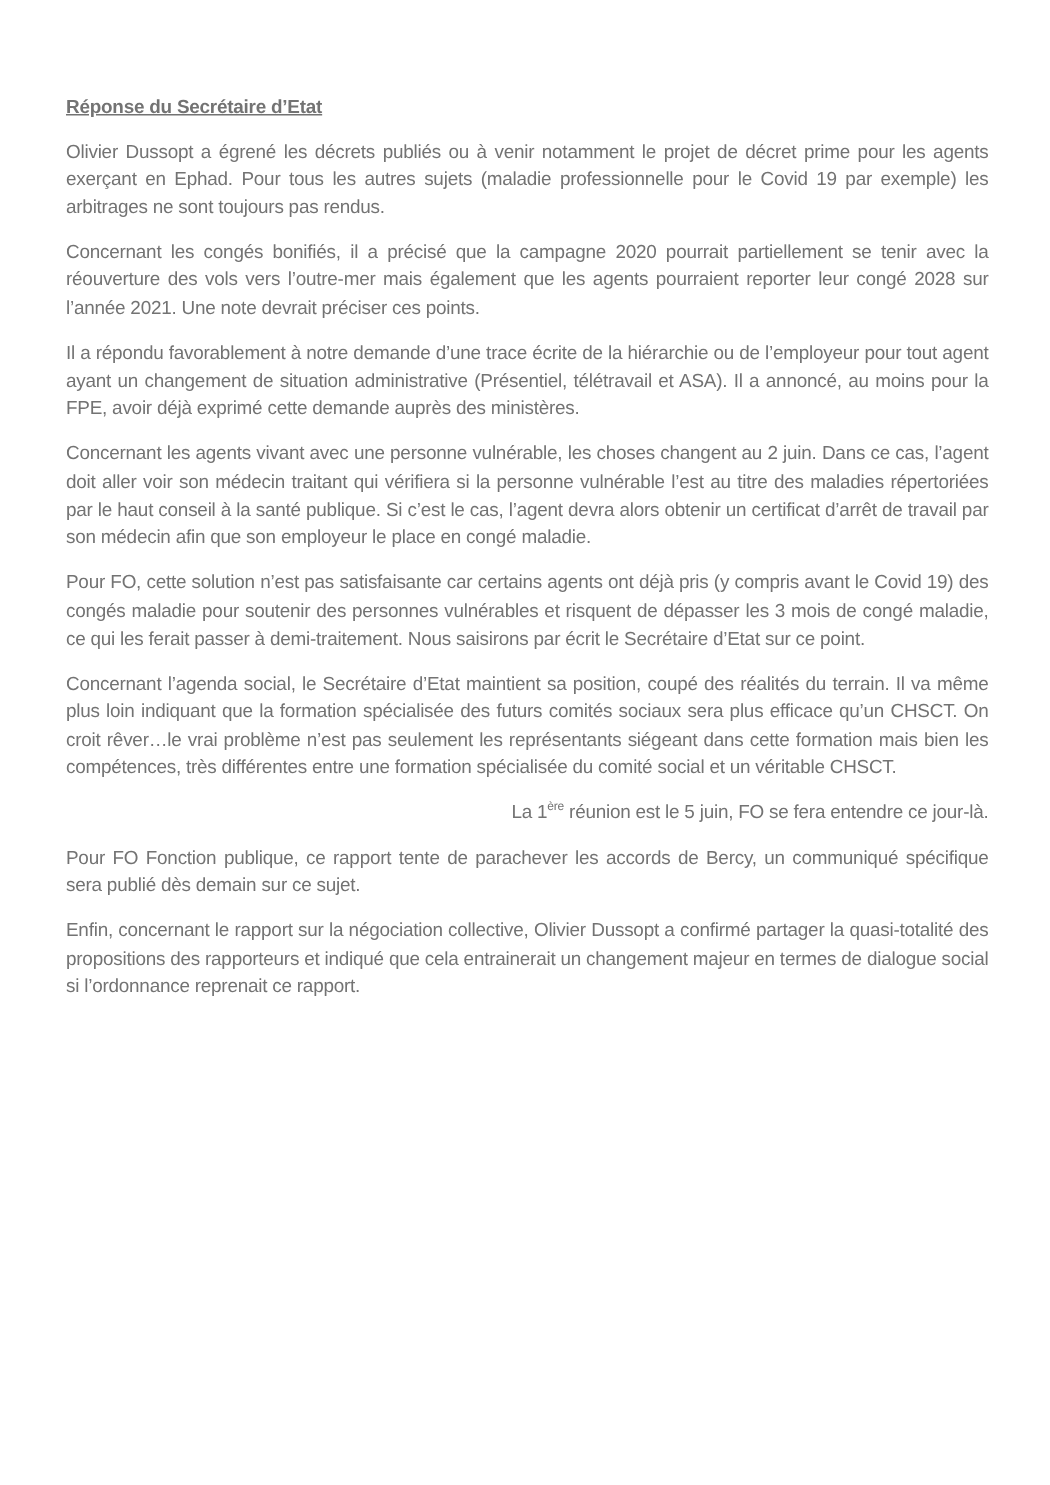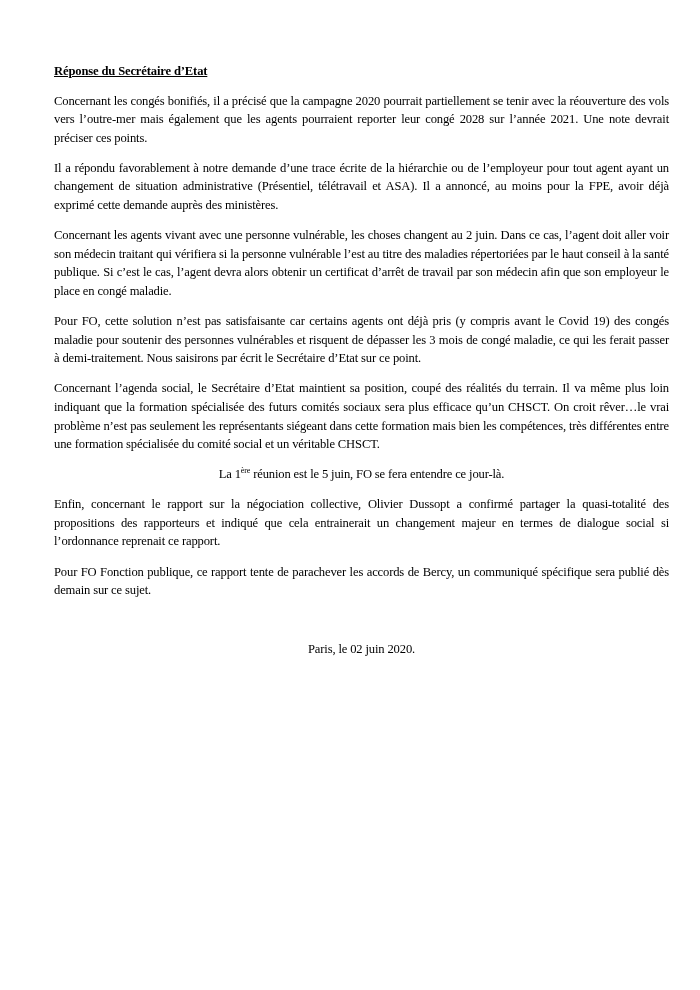--- a/index.html
+++ b/index.html
@@ -1,42 +1,42 @@
 <!DOCTYPE html>
 <html><head>
   <meta charset="utf-8">
   <style>
     html, body { margin: 0; padding: 0; background: #ffffff; }
     body { width: 700px; height: 990px; overflow: hidden; position: relative; }
     .page {
-      position: absolute; left: 54px; top: 62px; width: 615px;
-      font-family: Liberation Serif, serif;
-      font-size: 12.6px; line-height: 18.6px; color: #000000;
+      position: absolute; left: 44px; top: 62px; width: 615px;
+      font-family: Liberation Sans, sans-serif;
+      font-size: 12.6px; line-height: 18.6px; color: #737373;
       letter-spacing: -0.15px;
     }
     .title {
       font-weight: bold; text-decoration: underline; margin: 0 0 11px 0;
       font-size: 12.6px;
     }
     .para { margin: 0 0 11.5px 0; text-align: justify; }
-    .para.last-left { text-align: center; }
+    .para.last-left { text-align: right; }
     sup { font-size: 8px; line-height: 0; vertical-align: super; }
     .signature { margin-top: 40px; }
   </style>
 </head>
 <body>
 
 <div class="page">
   <p class="title">Réponse du Secrétaire d’Etat</p>
 
+  <p class="para">Olivier Dussopt a égrené les décrets publiés ou à venir notamment le projet de décret prime pour les agents exerçant en Ephad. Pour tous les autres sujets (maladie professionnelle pour le Covid 19 par exemple) les arbitrages ne sont toujours pas rendus.</p>
   <p class="para">Concernant les congés bonifiés, il a précisé que la campagne 2020 pourrait partiellement se tenir avec la réouverture des vols vers l’outre-mer mais également que les agents pourraient reporter leur congé 2028 sur l’année 2021. Une note devrait préciser ces points.</p>
   <p class="para">Il a répondu favorablement à notre demande d’une trace écrite de la hiérarchie ou de l’employeur pour tout agent ayant un changement de situation administrative (Présentiel, télétravail et ASA). Il a annoncé, au moins pour la FPE,  avoir déjà exprimé cette demande auprès des ministères.</p>
   <p class="para">Concernant les agents vivant avec une personne vulnérable, les choses changent au 2 juin. Dans ce cas, l’agent doit aller voir son médecin traitant qui vérifiera si la personne vulnérable l’est au titre des maladies répertoriées par le haut conseil à la santé publique. Si c’est le cas, l’agent devra alors obtenir un certificat d’arrêt de travail par son médecin afin que son employeur le place en congé maladie.</p>
   <p class="para">Pour FO, cette solution n’est pas satisfaisante car certains agents ont déjà pris (y compris avant le Covid 19) des congés maladie pour soutenir des personnes vulnérables et risquent de dépasser les 3 mois de congé maladie, ce qui les ferait passer à demi-traitement. Nous saisirons par écrit le Secrétaire d’Etat sur ce point.</p>
   <p class="para">Concernant l’agenda social, le Secrétaire d’Etat maintient sa position, coupé des réalités du terrain. Il va même plus loin indiquant que la formation spécialisée des futurs comités sociaux sera plus efficace qu’un CHSCT. On croit rêver…le vrai problème n’est pas seulement les représentants siégeant dans cette formation mais bien les compétences, très différentes entre une formation spécialisée du comité social et un véritable CHSCT.</p>
 
   <p class="para last-left"><span>La 1</span><sup>ère</sup><span> réunion est le 5 juin, FO se fera entendre ce jour-là.</span></p>
 
+  <p class="para">Pour FO Fonction publique, ce rapport tente de parachever les accords de Bercy, un communiqué spécifique sera publié dès demain sur ce sujet.</p>
   <p class="para">Enfin, concernant le rapport sur la négociation collective, Olivier Dussopt a confirmé partager la quasi-totalité des propositions des rapporteurs et indiqué que cela entrainerait un changement majeur en termes de dialogue social si l’ordonnance reprenait ce rapport.</p>
-  <p class="para">Pour FO Fonction publique, ce rapport tente de parachever les accords de Bercy, un communiqué spécifique sera publié dès demain sur ce sujet.</p>
 
-  <p class="para last-left signature">Paris, le 02 juin 2020.</p>
 </div>
 
 </body></html>

